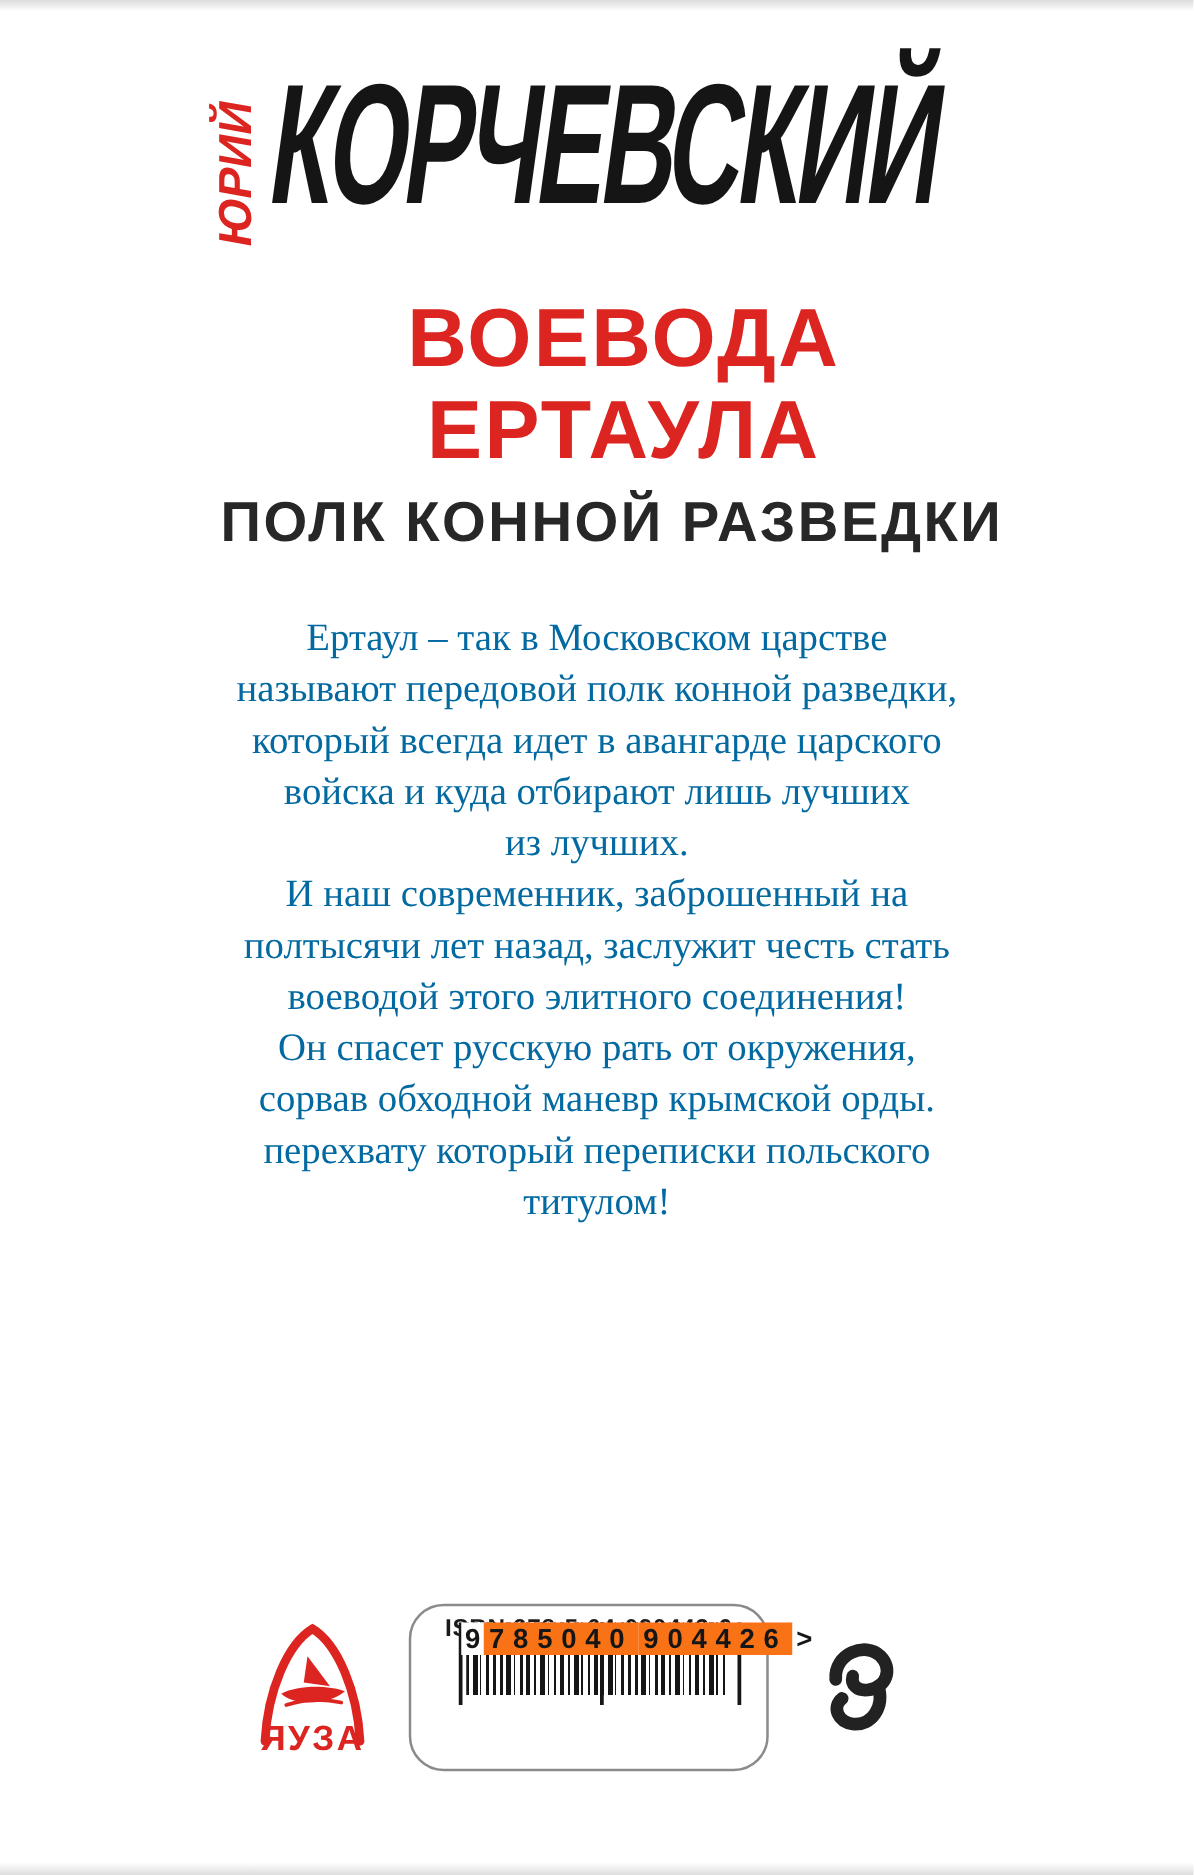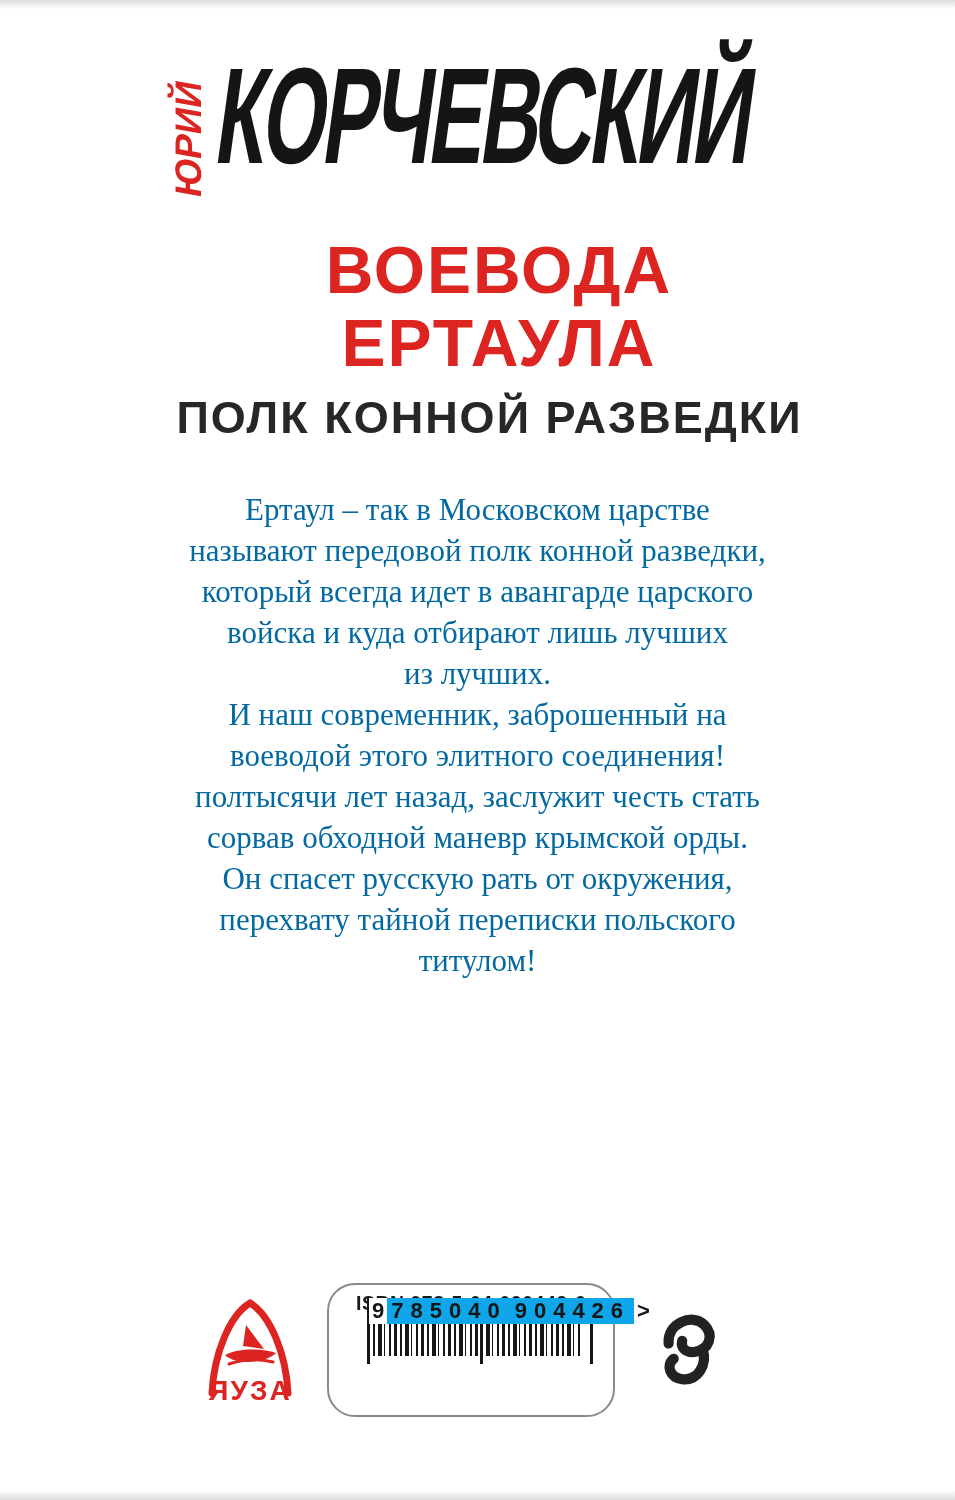--- a/index.html
+++ b/index.html
@@ -124,21 +124,21 @@
     margin-top: -20px;
     display: flex;
     justify-content: space-between;
     align-items: baseline;
     padding: 0 2px;
     background: transparent;
     font-size: 22px;
     font-weight: 700;
     color: #161616;
   }
-  .digits-row .grp { background: #0ea5e9; padding: 0 4px; letter-spacing: 7px; }
+  .digits-row .grp { background: #f97316; padding: 0 4px; letter-spacing: 7px; }
   .digits-row .single { background: #fff; padding: 0 3px; }
 </style>
 </head>
 <body>
 
 <div class="page">
   <div class="edge-top"></div>
   <div class="edge-bottom"></div>
 
   <header class="author-block">
@@ -153,25 +153,25 @@
 
   <div class="subtitle">ПОЛК КОННОЙ РАЗВЕДКИ</div>
 
   <div class="annotation">
     <div class="ann-line">Ертаул – так в Московском царстве</div>
     <div class="ann-line">называют передовой полк конной разведки,</div>
     <div class="ann-line">который всегда идет в авангарде царского</div>
     <div class="ann-line">войска и куда отбирают лишь лучших</div>
     <div class="ann-line">из лучших.</div>
     <div class="ann-line">И наш современник, заброшенный на</div>
+    <div class="ann-line">полтысячи лет назад, заслужит честь стать</div>
     <div class="ann-line">воеводой этого элитного соединения!</div>
-    <div class="ann-line">полтысячи лет назад, заслужит честь стать</div>
+    <div class="ann-line">Он спасет русскую рать от окружения,</div>
     <div class="ann-line">сорвав обходной маневр крымской орды.</div>
-    <div class="ann-line">Он спасет русскую рать от окружения,</div>
-    <div class="ann-line">перехвату тайной переписки польского</div>
+    <div class="ann-line">перехвату который переписки польского</div>
     <div class="ann-line">титулом!</div>
   </div>
 
   <footer>
 
     <svg class="yauza-logo" viewBox="0 0 104 116" xmlns="http://www.w3.org/2000/svg">
       <path d="M14 100 C16 60 32 22 52 10 C72 22 88 60 90 100" fill="none" stroke="#dc2420" stroke-width="7" stroke-linecap="round"></path>
       <path d="M48 32 L66 56 L45 53 Z" fill="#dc2420"></path>
       <path d="M27 62 C40 55 64 55 78 60 C66 71 37 72 27 62 Z" fill="#dc2420"></path>
       <path d="M31 71 C46 66 62 66 75 69" fill="none" stroke="#dc2420" stroke-width="3" stroke-linecap="round"></path>

